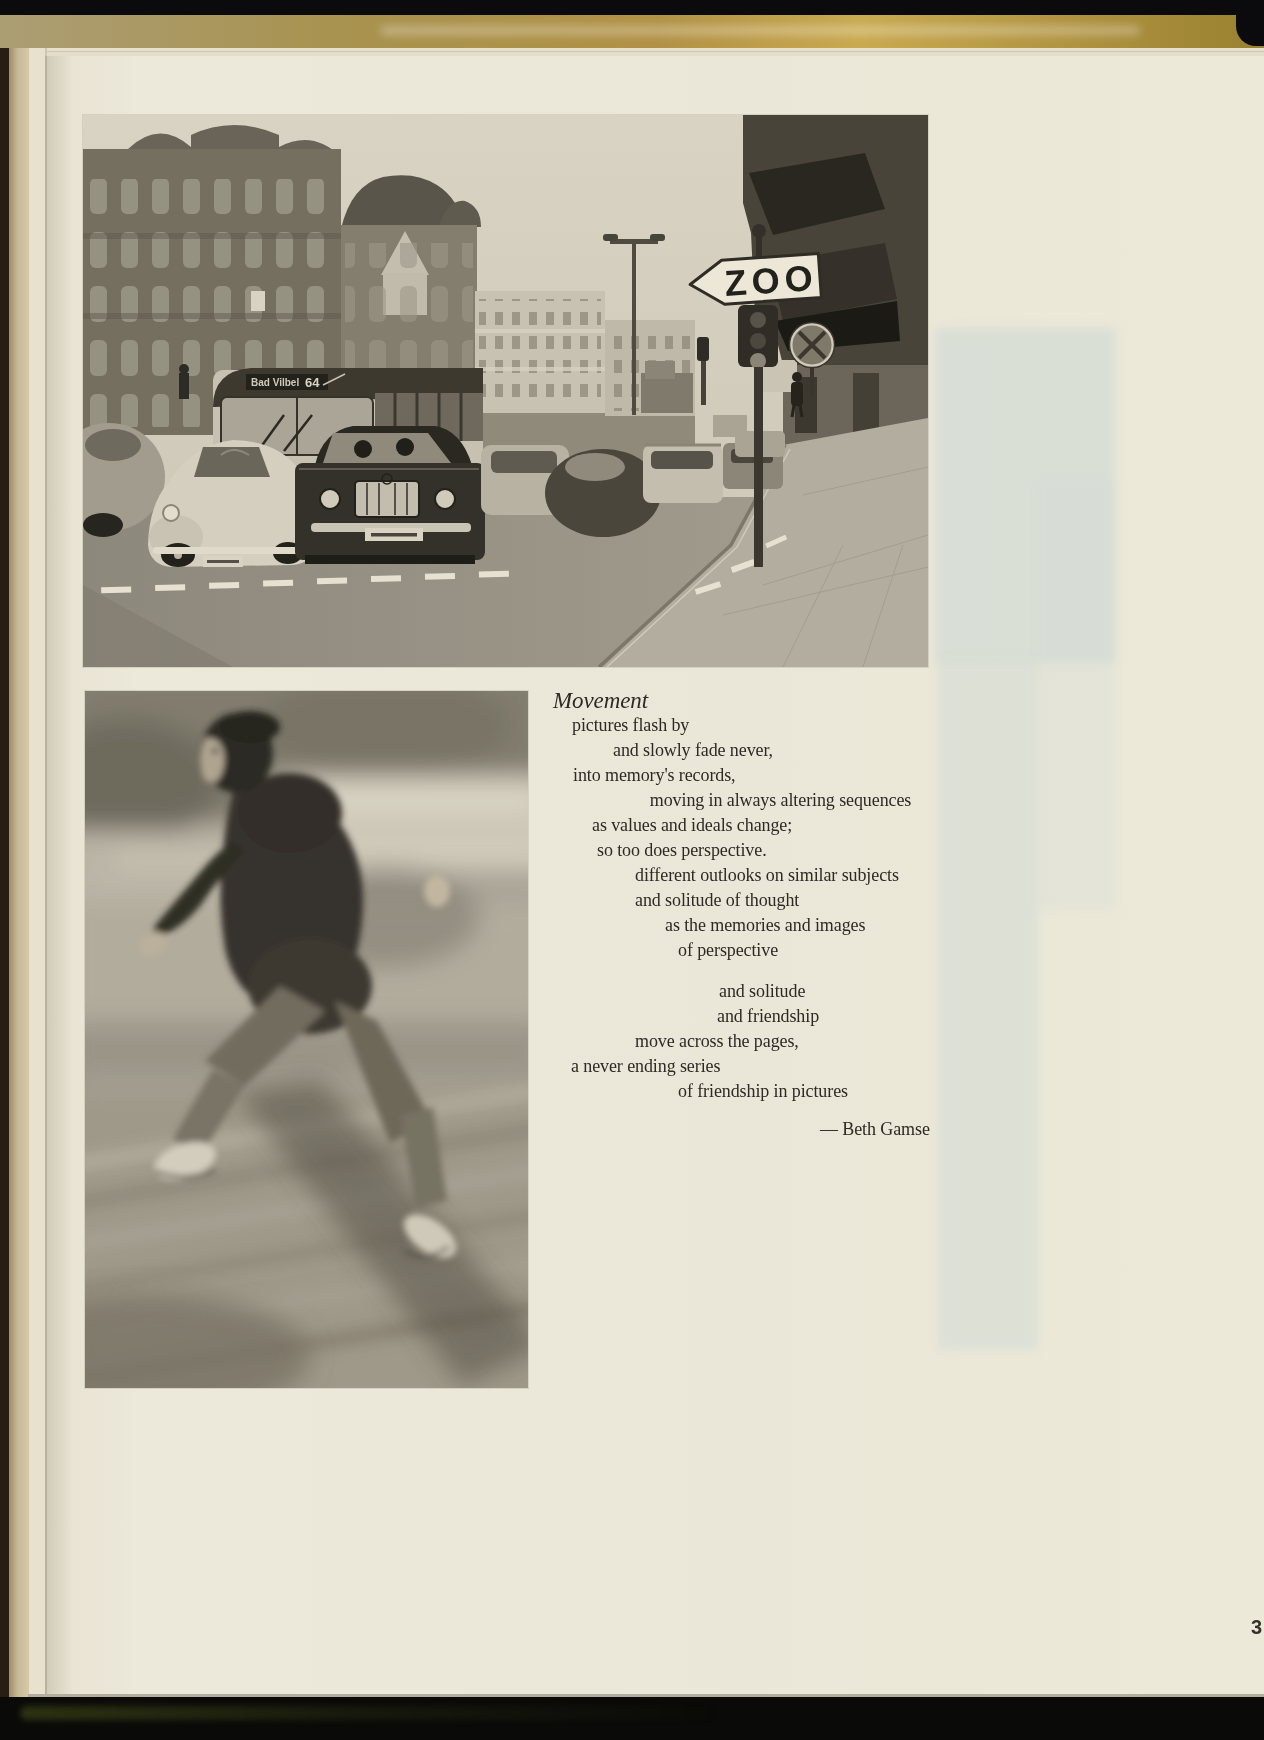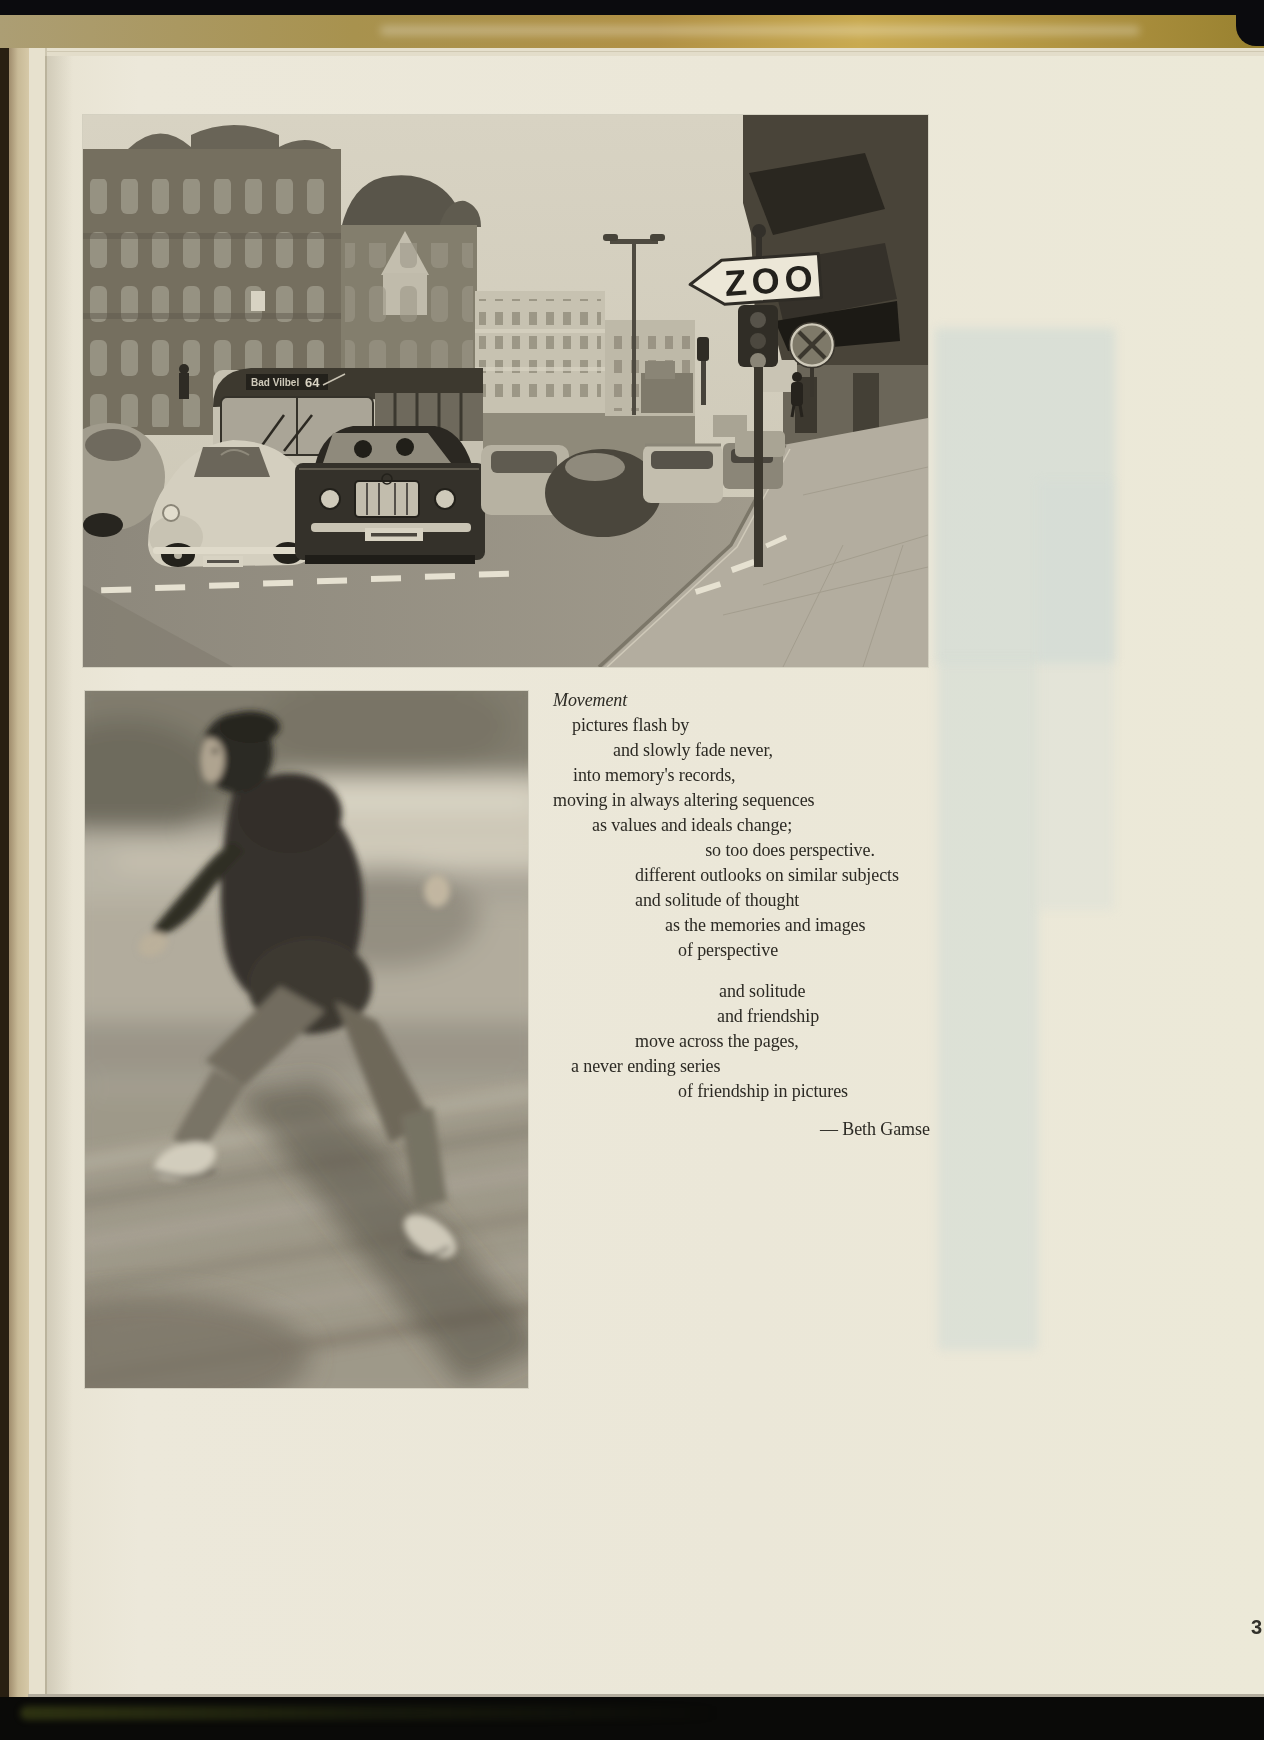--- a/index.html
+++ b/index.html
@@ -35,23 +35,23 @@
   .tintC{left:1038px;top:480px;width:76px;height:430px;background:rgba(208,220,216,.30);}
 
   
   .photo{box-shadow:0 0 0 1px rgba(60,55,40,.12);}
   .photo-street{left:83px;top:115px;width:845px;height:552px;}
   .photo-runner{left:85px;top:691px;width:443px;height:697px;}
   .photo svg{display:block;}
 
   
   .poem{left:553px;top:688px;width:430px;color:#2c2a24;font-size:18px;line-height:25px;letter-spacing:-0.1px;}
-  .poem-title{font-style:italic;font-size:18px;}
+  .poem-title{font-style:italic;font-size:23px;}
   .pl0{margin-left:19px;}  .pl1{margin-left:60px;}  .pl2{margin-left:20px;}
-  .pl3{}  .pl4{margin-left:39px;}  .pl5{margin-left:44px;text-align:center;}
+  .pl3{margin-left:25px;text-align:center;}  .pl4{margin-left:39px;}  .pl5{margin-left:44px;}
   .pl6{margin-left:82px;}  .pl7{margin-left:82px;}  .pl8{margin-left:112px;}
   .pl9{margin-left:125px;} .pl10{margin-left:166px;margin-top:16px;}.pl11{margin-left:164px;}
   .pl12{margin-left:82px;} .pl13{margin-left:18px;} .pl14{margin-left:125px;}
   .poem-attrib{margin-top:13px;margin-left:267px;}
 
   .page-number{left:1226px;top:1616px;width:36px;text-align:right;
      font-family:"Liberation Sans",sans-serif;font-weight:bold;font-size:20px;color:#32312b;}
 </style>
 </head>
 <body>

